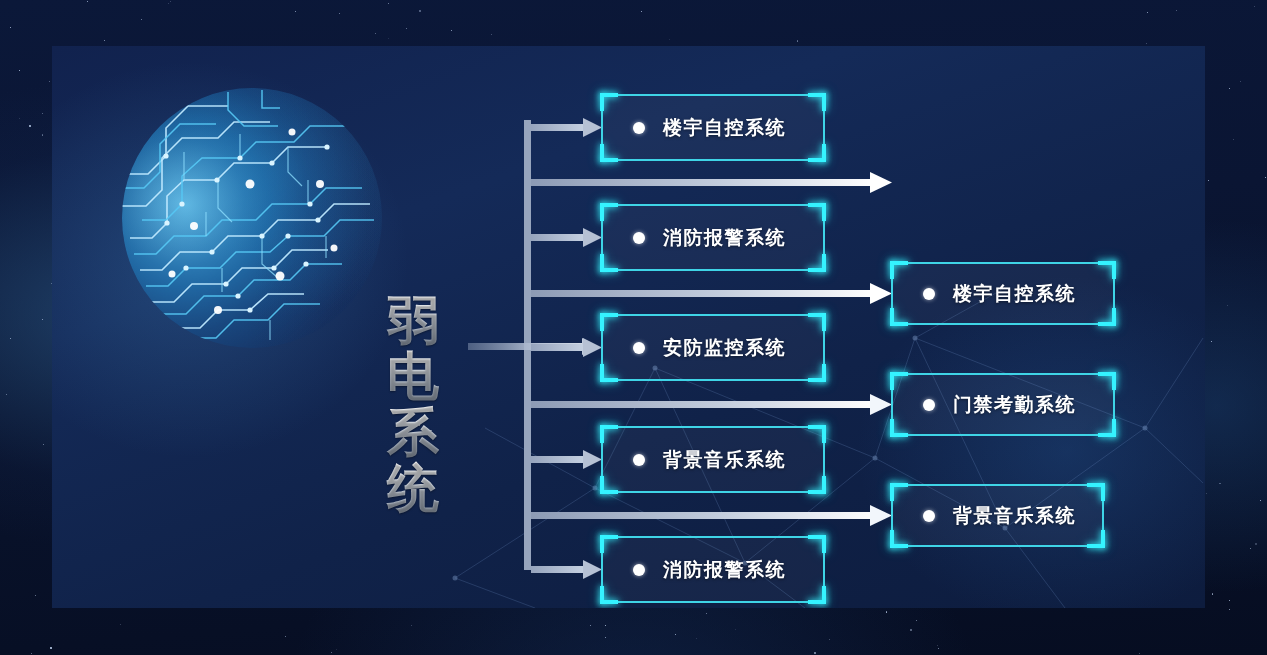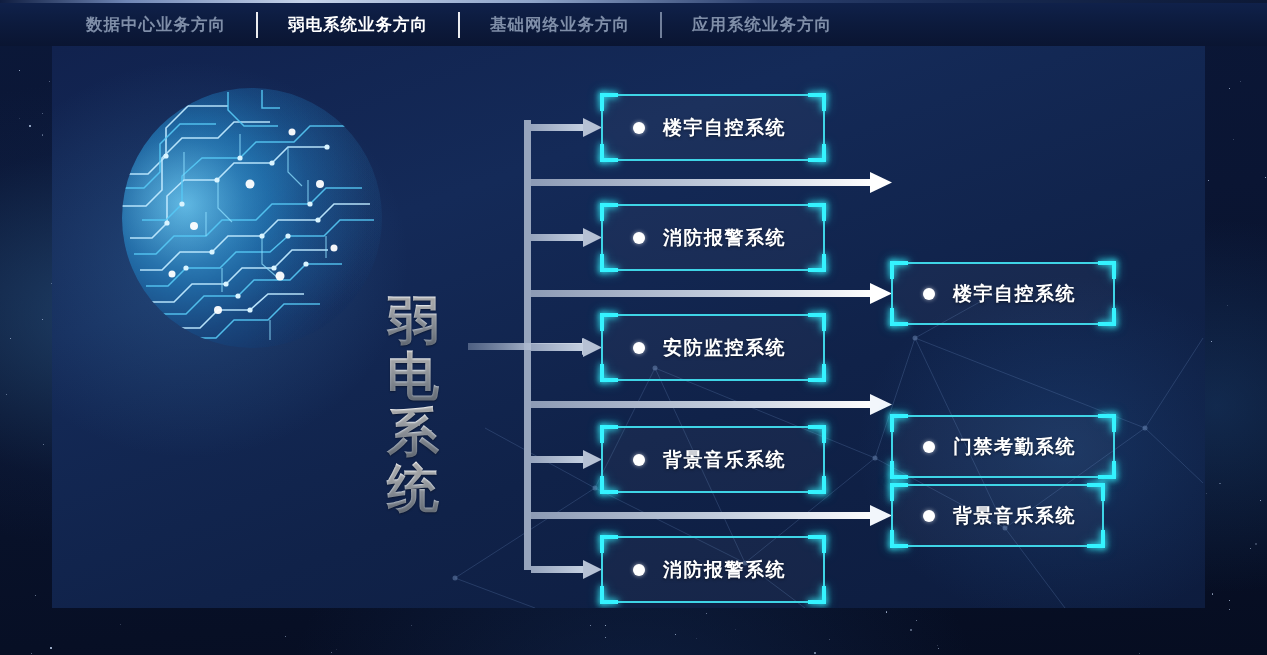--- a/index.html
+++ b/index.html
@@ -456,32 +456,20 @@
       <i class="st" style="left:123.5px;top:500.7px;width:1.6px;height:1.6px;opacity:0.41"></i>
       <i class="st" style="left:662.2px;top:381.2px;width:1px;height:1px;opacity:0.24"></i>
       <i class="st" style="left:1033.7px;top:507.2px;width:1px;height:1px;opacity:0.90"></i>
       <i class="st" style="left:251.7px;top:325.5px;width:1px;height:1px;opacity:0.45"></i>
       <i class="st" style="left:407.6px;top:527.1px;width:1px;height:1px;opacity:0.53"></i>
       <i class="st" style="left:879.7px;top:266.6px;width:1px;height:1px;opacity:0.46"></i>
       <i class="st" style="left:265.9px;top:533.2px;width:1px;height:1px;opacity:0.56"></i>
       <i class="st" style="left:755.6px;top:505.0px;width:1.6px;height:1.6px;opacity:0.66"></i>
     </div>
 
-  <div id="topbar">
-    <div class="hl"></div>
-    <div id="tabs">
-      <div class="tab">数据中心业务方向</div>
-      <div class="tabdiv"></div>
-      <div class="tab active">弱电系统业务方向</div>
-      <div class="tabdiv"></div>
-      <div class="tab">基础网络业务方向</div>
-      <div class="tabdiv dim"></div>
-      <div class="tab">应用系统业务方向</div>
-    </div>
-  </div>
 
   <div id="panel">
 
     <svg id="netlines" viewBox="0 0 760 330">
       <g stroke="#6e8fc4" stroke-width="1" fill="none" opacity="0.45">
         <path d="M10,300 L150,210 L300,285 L430,180 L560,250 L700,150 L758,205"></path>
         <path d="M150,210 L210,90 L300,285"></path>
         <path d="M210,90 L430,180"></path>
         <path d="M430,180 L470,60 L560,250"></path>
         <path d="M470,60 L700,150"></path>
@@ -701,21 +689,21 @@
 
     <div class="box" style="left:839px; top:216px; width:224px; height:63px;">
       <span class="cn tl"></span>
       <span class="cn tr"></span>
       <span class="cn bl"></span>
       <span class="cn br"></span>
       <span class="dot"></span>
       <span class="lbl">楼宇自控系统</span>
     </div>
 
-    <div class="box" style="left:839px; top:327px; width:224px; height:63px;margin-top:42px;">
+    <div class="box" style="left:839px; top:327px; width:224px; height:63px;">
       <span class="cn tl"></span>
       <span class="cn tr"></span>
       <span class="cn bl"></span>
       <span class="cn br"></span>
       <span class="dot"></span>
       <span class="lbl">门禁考勤系统</span>
     </div>
 
     <div class="box" style="left:839px; top:438px; width:213px; height:63px;">
       <span class="cn tl"></span>

